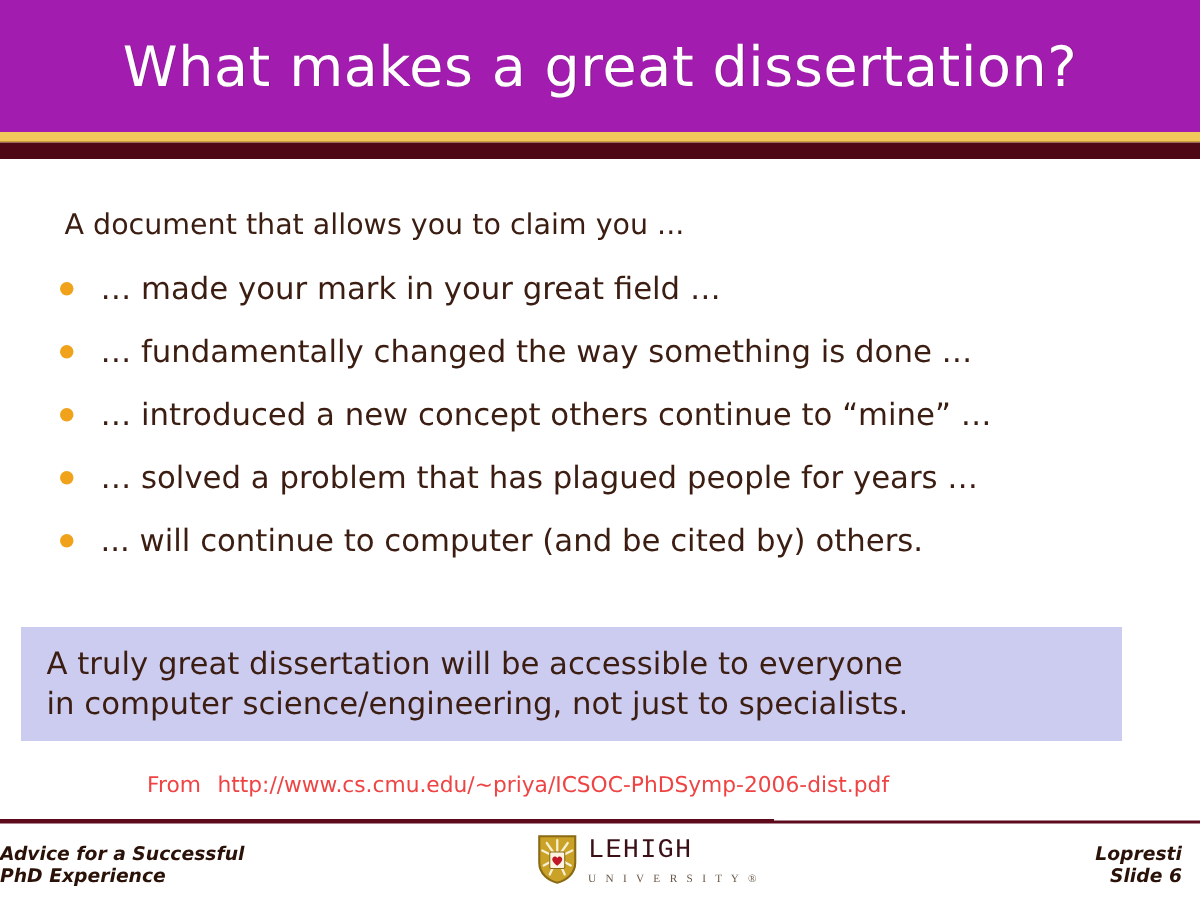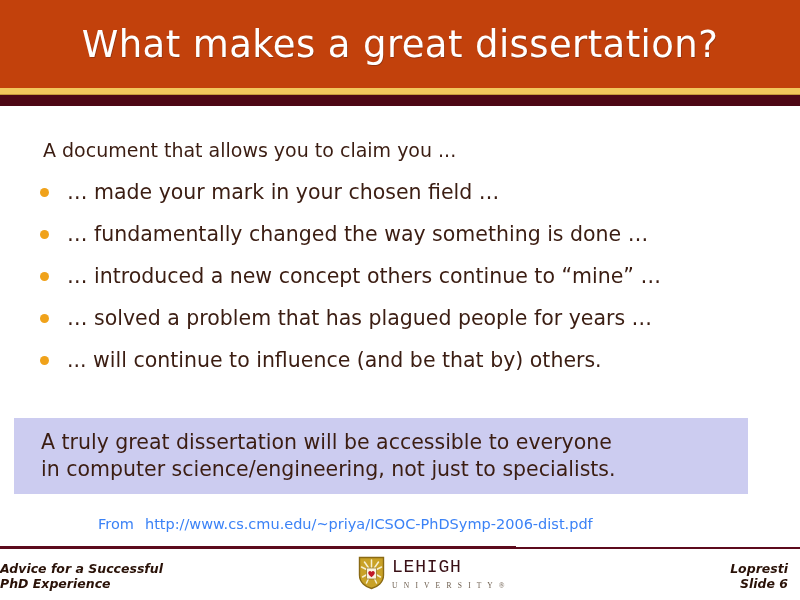--- a/index.html
+++ b/index.html
@@ -21,21 +21,21 @@
     overflow: hidden;
   }
 
   
   #title-banner {
     position: absolute;
     left: 0;
     top: 0;
     width: 800px;
     height: 88px;
-    background: #c2410c;
+    background: #a21caf;
   }
   #title-text {
     position: absolute;
     left: 0;
     top: 0;
     width: 800px;
     height: 88px;
     display: flex;
     align-items: center;
     justify-content: center;
@@ -117,37 +117,37 @@
   #callout-box {
     position: absolute;
     left: 14px;
     top: 418px;
     width: 734px;
     height: 76px;
     background: #ccccf0;
     display: flex;
     flex-direction: column;
     justify-content: center;
-    padding-left: 27px;
+    padding-left: 17px;
     box-sizing: border-box;
   }
   .callout-line {
     color: #3b1d12;
     font-family: "DejaVu Sans", sans-serif;
     font-size: 20.5px;
     line-height: 27px;
     white-space: nowrap;
   }
 
   
   #source-line {
     position: absolute;
     left: 98px;
     top: 516px;
-    color: #3b82f6;
+    color: #ef4444;
     font-family: "DejaVu Sans", sans-serif;
     font-size: 14.5px;
     white-space: nowrap;
   }
   #source-label { margin-right: 11px; }
 
   
   #footer-rule-left {
     position: absolute;
     left: 0;
@@ -229,41 +229,41 @@
   <div id="title-rule-gold"></div>
   <div id="title-rule-goldline"></div>
   <div id="title-rule-maroon"></div>
 
   <div id="body-block">
 
     <div id="lead-line" class="body-line">A document that allows you to claim you ...</div>
 
     <div class="bullet-row">
       <span class="bullet-dot"></span>
-      <span class="bullet-text">… made your mark in your chosen field …</span>
+      <span class="bullet-text">… made your mark in your great field …</span>
     </div>
 
     <div class="bullet-row">
       <span class="bullet-dot"></span>
       <span class="bullet-text">… fundamentally changed the way something is done …</span>
     </div>
 
     <div class="bullet-row">
       <span class="bullet-dot"></span>
       <span class="bullet-text">… introduced a new concept others continue to “mine” …</span>
     </div>
 
     <div class="bullet-row">
       <span class="bullet-dot"></span>
       <span class="bullet-text">… solved a problem that has plagued people for years …</span>
     </div>
 
     <div class="bullet-row">
       <span class="bullet-dot"></span>
-      <span class="bullet-text">... will continue to influence (and be that by) others.</span>
+      <span class="bullet-text">... will continue to computer (and be cited by) others.</span>
     </div>
 
   </div>
 
   <div id="callout-box">
     <div class="callout-line">A truly great dissertation will be accessible to everyone</div>
     <div class="callout-line">in computer science/engineering, not just to specialists.</div>
   </div>
 
   <div id="source-line">

